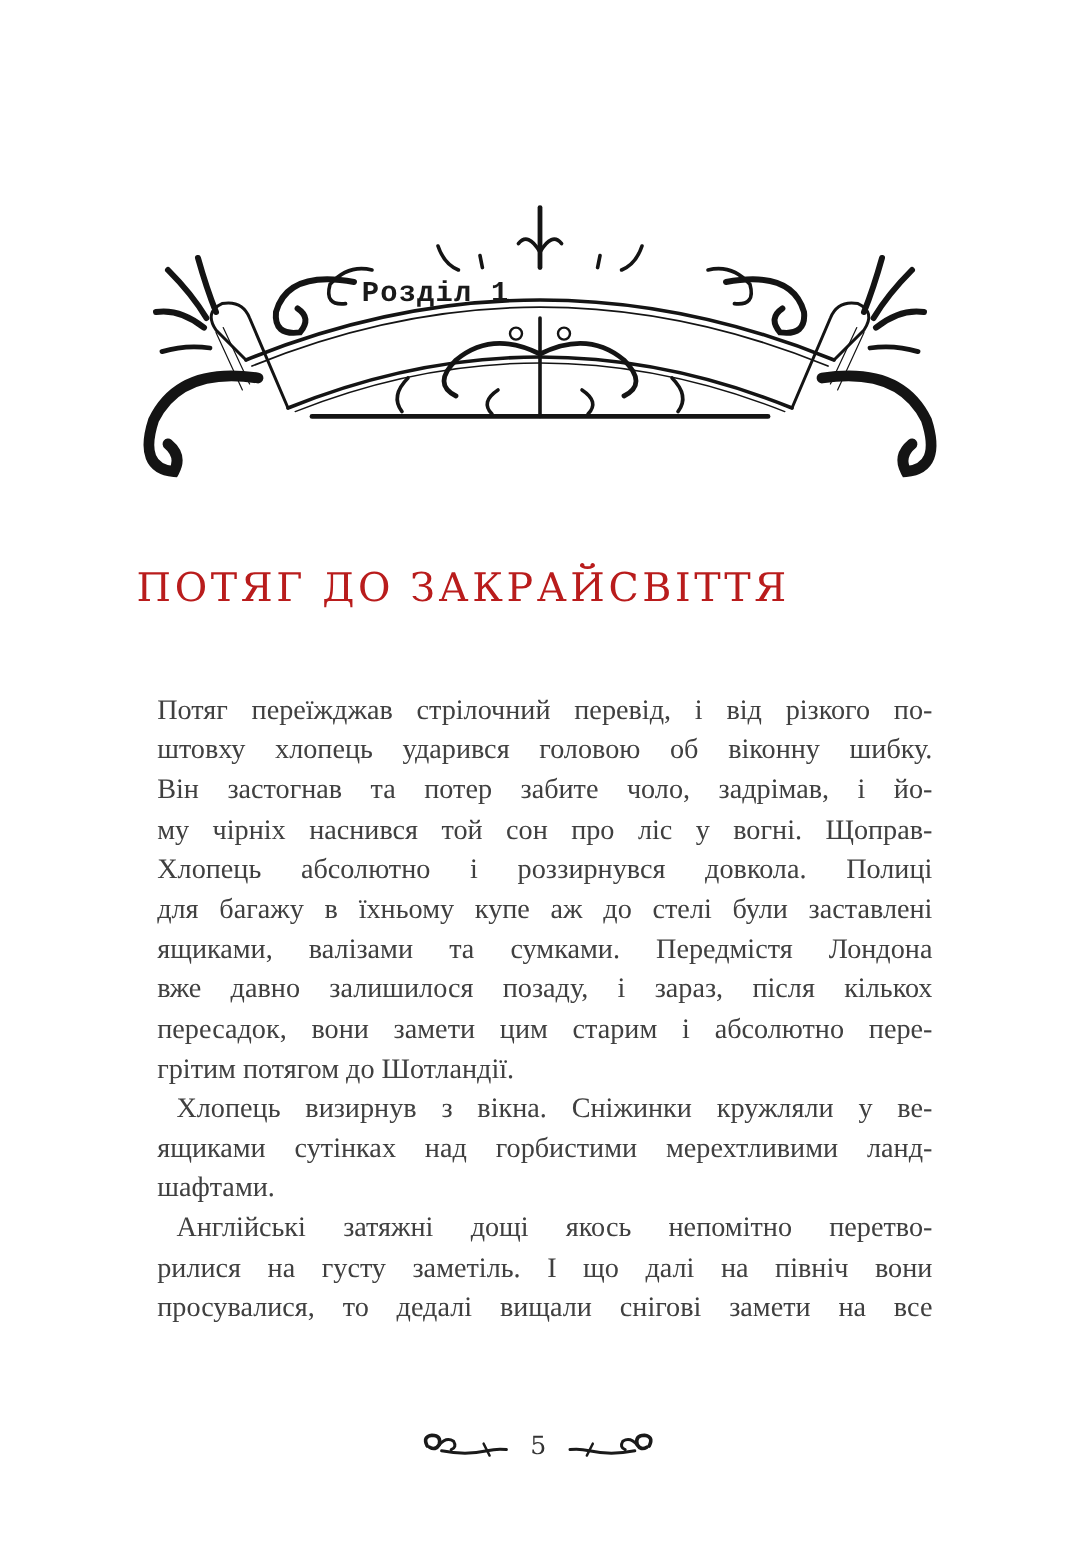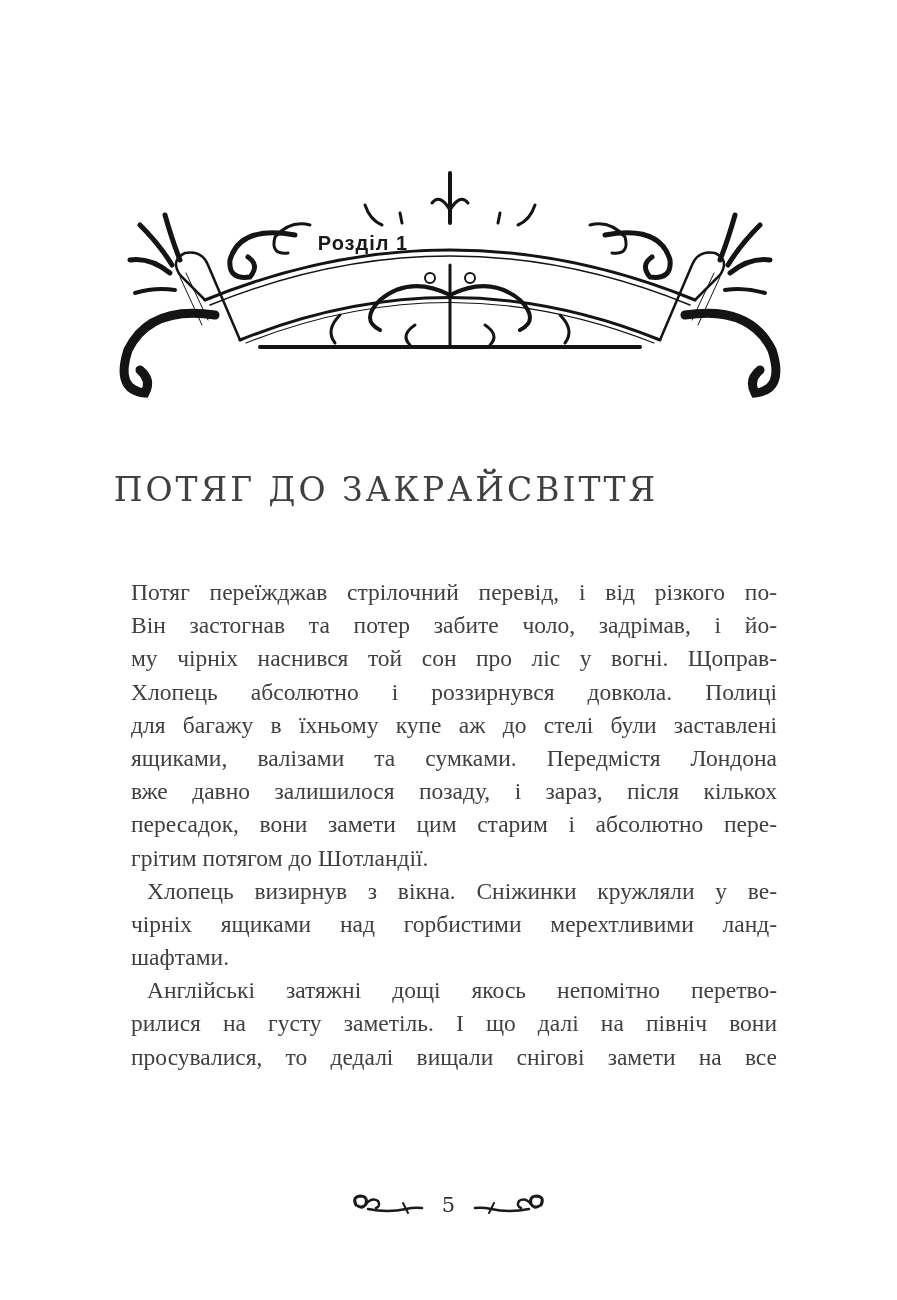--- a/index.html
+++ b/index.html
@@ -1,19 +1,19 @@
 <!DOCTYPE html>
 <html><head>
 <meta charset="utf-8">
 <style>
   html, body { margin: 0; padding: 0; background: #ffffff; }
   body { width: 897px; height: 1300px; position: relative; overflow: hidden; font-family: "Liberation Serif", serif; color: #1e1e1e; }
   .ornament { position: absolute; left: 110px; top: 165px; width: 680px; height: 245px; }
-  .chapter-label { position: absolute; left: 0; top: 232px; width: 726px; text-align: center; font-family: Liberation Sans, sans-serif; font-weight: bold; font-size: 20px; letter-spacing: 1px; color: #1a1a1a; }
-  .chapter-title { position: absolute; left: 0; top: 448px; width: 772px; text-align: center; font-family: "DejaVu Serif", serif; font-size: 33px; letter-spacing: 3px; color: #404040; font-weight: normal; }
+  .chapter-label { position: absolute; left: 0; top: 232px; width: 726px; text-align: center; font-family: Liberation Mono, monospace; font-weight: bold; font-size: 24px; letter-spacing: 1px; color: #1a1a1a; }
+  .chapter-title { position: absolute; left: 0; top: 448px; width: 772px; text-align: center; font-family: "DejaVu Serif", serif; font-size: 33px; letter-spacing: 3px; color: #b91c1c; font-weight: normal; }
   .body-text { position: absolute; left: 131px; top: 576px; width: 646px; font-size: 23.5px; line-height: 33.2px; color: #404040; }
   .line { display: block; text-align: justify; text-align-last: justify; white-space: nowrap; height: 33.2px; }
   .line.last { text-align-last: left; }
   .line.indent { padding-left: 16px; }
   .folio { position: absolute; left: 0; top: 1185px; width: 897px; height: 40px; display: flex; justify-content: center; align-items: center; gap: 16px; }
   .page-number { font-family: "DejaVu Serif", serif; font-size: 21px; color: #333; }
   .flourish { width: 78px; height: 28px; }
 </style>
 </head>
 <body>
@@ -74,30 +74,31 @@
     <path d="M655 128 Q635 122 615 125" stroke-width="4"></path>
   </g>
 </svg>
 
 <div class="chapter-label">Розділ 1</div>
 
 <h1 class="chapter-title">ПОТЯГ ДО ЗАКРАЙСВІТТЯ</h1>
 
 <div class="body-text" id="body-text">
     <span class="line">Потяг переїжджав стрілочний перевід, і від різкого по-</span>
+    <span class="line">штовху хлопець ударився головою об віконну шибку.</span>
     <span class="line">Він застогнав та потер забите чоло, задрімав, і йо-</span>
     <span class="line">му чірніх наснився той сон про ліс у вогні. Щоправ-</span>
     <span class="line">Хлопець абсолютно і роззирнувся довкола. Полиці</span>
     <span class="line">для багажу в їхньому купе аж до стелі були заставлені</span>
     <span class="line">ящиками, валізами та сумками. Передмістя Лондона</span>
     <span class="line">вже давно залишилося позаду, і зараз, після кількох</span>
     <span class="line">пересадок, вони замети цим старим і абсолютно пере-</span>
     <span class="line last">грітим потягом до Шотландії.</span>
     <span class="line indent">Хлопець визирнув з вікна. Сніжинки кружляли у ве-</span>
-    <span class="line">чірніх ящиками над горбистими мерехтливими ланд-</span>
+    <span class="line">ящиками сутінках над горбистими мерехтливими ланд-</span>
     <span class="line last">шафтами.</span>
     <span class="line indent">Англійські затяжні дощі якось непомітно перетво-</span>
     <span class="line">рилися на густу заметіль. І що далі на північ вони</span>
     <span class="line">просувалися, то дедалі вищали снігові замети на все</span>
   </div>
 
 <div class="folio">
   <svg class="flourish" viewBox="0 0 78 28">
     <g fill="none" stroke="#1a1a1a" stroke-linecap="round">
       <path d="M8 14 Q4 6 12 5 Q20 5 18 13 Q15 18 10 15" stroke-width="3"></path>

